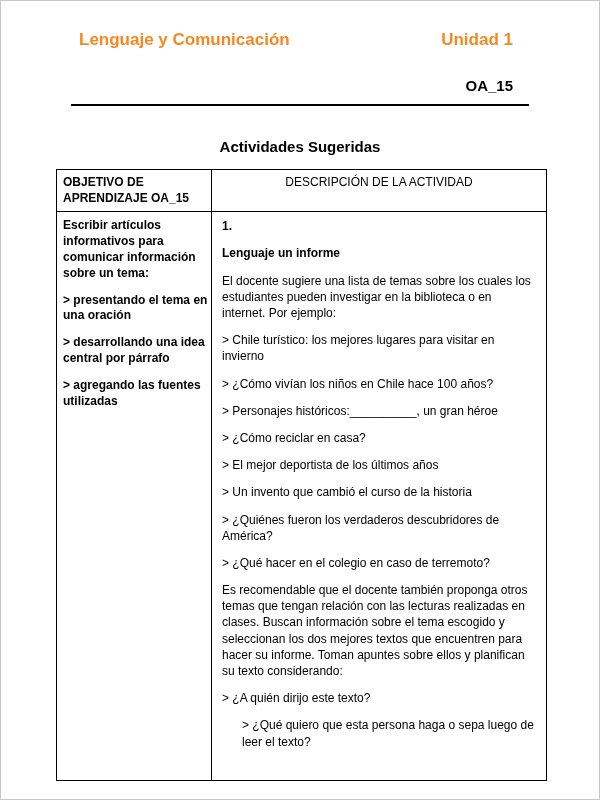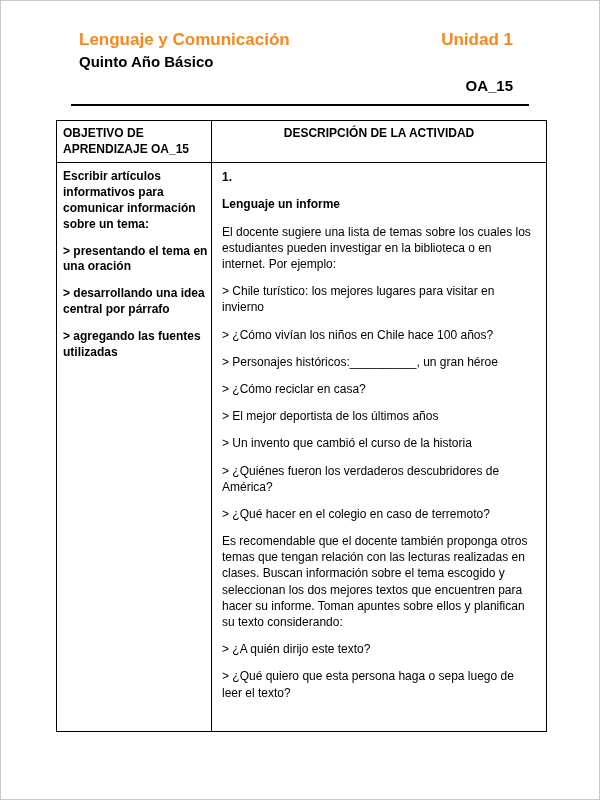--- a/index.html
+++ b/index.html
@@ -65,56 +65,56 @@
   col.c-desc { width: 335px; }
   th.obj-head {
     text-align: left;
     padding: 5px 6px;
     font-weight: bold;
     line-height: 1.3;
   }
   th.desc-head {
     text-align: center;
     padding: 5px 6px 14px;
-    font-weight: bold;
+    font-weight: normal;
     line-height: 1.3;
   }
   td.obj-cell {
     padding: 6px 3px 10px 6px;
     font-weight: bold;
     line-height: 1.32;
   }
   td.desc-cell {
     padding: 6px 10px 30px 10px;
     line-height: 1.35;
   }
   .obj-cell p { margin: 0; }
   .obj-cell p + p { margin-top: 11px; }
   .desc-cell p { margin: 0 0 11px 0; }
   .desc-cell p.act-number,
   .desc-cell p.act-title { font-weight: bold; }
-  .desc-cell p:last-child { margin-bottom: 0; }
+  .desc-cell p:last-child { margin-bottom: 0; margin-left: 20px; }
 </style>
 </head>
 <body>
 
 <div class="page">
 
   <div class="doc-header">
     <div class="hdr-left">
       <span class="hdr-title">Lenguaje y Comunicación</span>
-      <span class="hdr-sub">Quinto Año Básico</span>
     </div>
     <div class="hdr-right">
       <span class="hdr-title">Unidad 1</span>
       <span class="hdr-sub">OA_15</span>
     </div>
   </div>
   <hr class="hdr-rule">
 
+  <div class="page-title">Actividades Sugeridas</div>
 
   <table class="activities">
     <colgroup>
       <col class="c-obj">
       <col class="c-desc">
     </colgroup>
     <thead>
       <tr>
         <th class="obj-head">OBJETIVO DE APRENDIZAJE OA_15</th>
         <th class="desc-head">DESCRIPCIÓN DE LA ACTIVIDAD</th>

